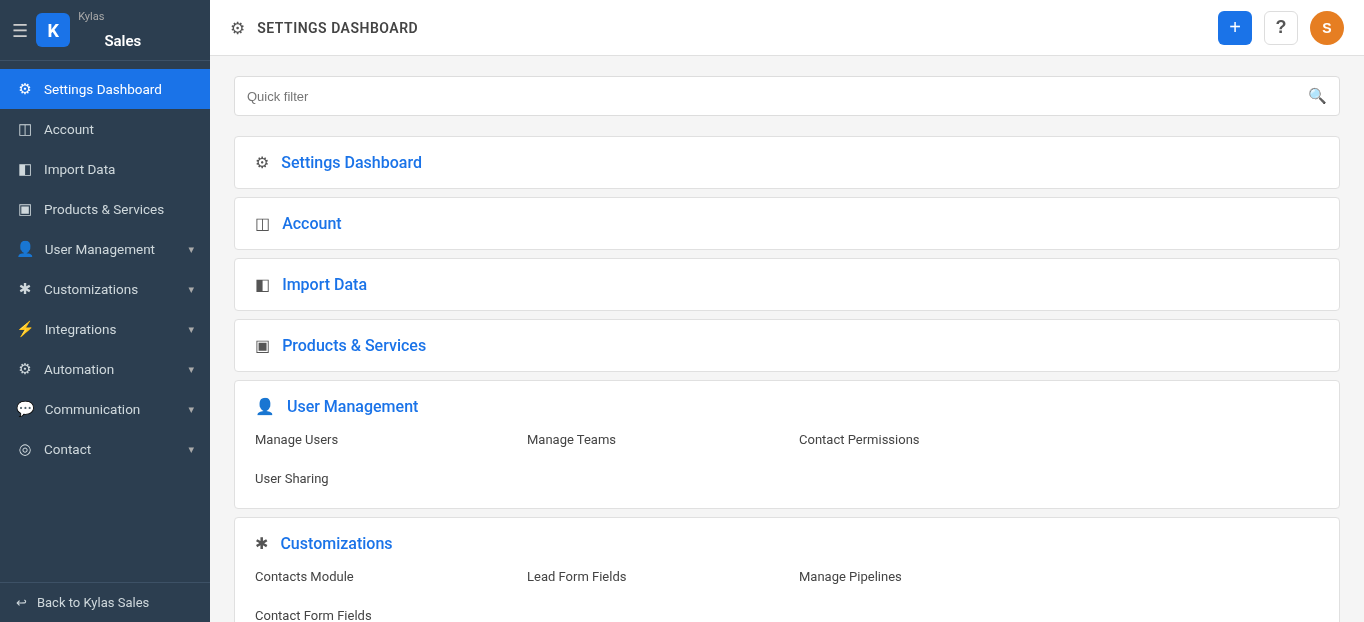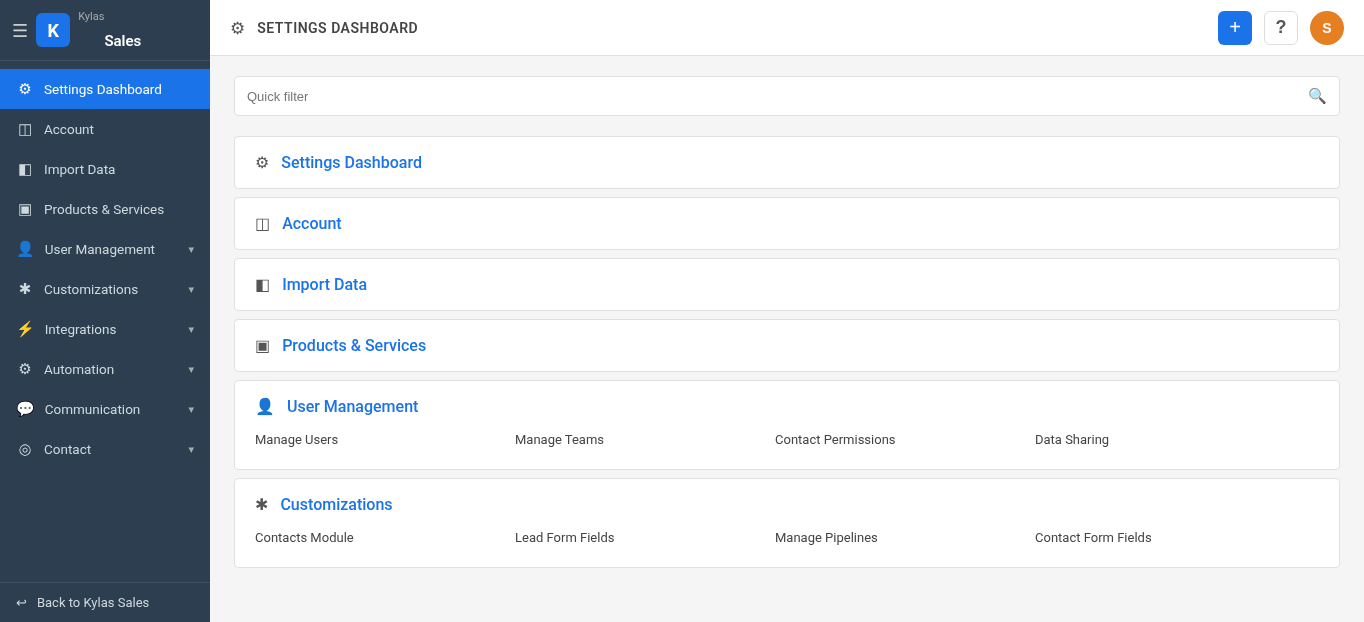--- a/index.html
+++ b/index.html
@@ -132,21 +132,21 @@
       padding: 16px 20px;
     }
     .section-header {
       display: flex; align-items: center; gap: 12px;
       cursor: pointer;
     }
     .section-icon { font-size: 16px; color: #555; }
     .section-title { font-size: 16px; color: #1a73e8; font-weight: 500; }
 
     .section-sub-items {
-      display: flex; flex-wrap: wrap; gap: 0;
+      display: flex; flex-wrap: wrap; gap: 12px;
       margin-top: 10px;
     }
     .sub-item {
       font-size: 13px; color: #444;
       padding: 6px 0;
       min-width: 260px;
       cursor: pointer;
     }
   </style>
 </head>
@@ -276,21 +276,21 @@
 
     <div class="section-card">
       <div class="section-header">
         <span class="section-icon">👤</span>
         <span class="section-title">User Management</span>
       </div>
       <div class="section-sub-items">
         <div class="sub-item">Manage Users</div>
         <div class="sub-item">Manage Teams</div>
         <div class="sub-item">Contact Permissions</div>
-        <div class="sub-item">Data Sharing</div>
+        <div class="sub-item">User Sharing</div>
       </div>
     </div>
 
     <div class="section-card">
       <div class="section-header">
         <span class="section-icon">✱</span>
         <span class="section-title">Customizations</span>
       </div>
       <div class="section-sub-items">
         <div class="sub-item">Contacts Module</div>

